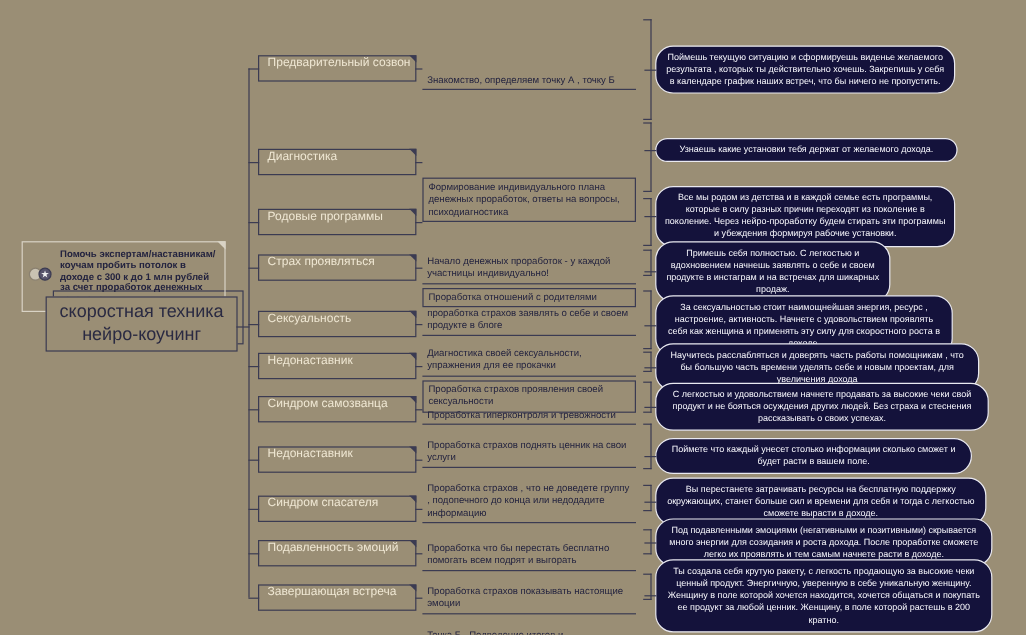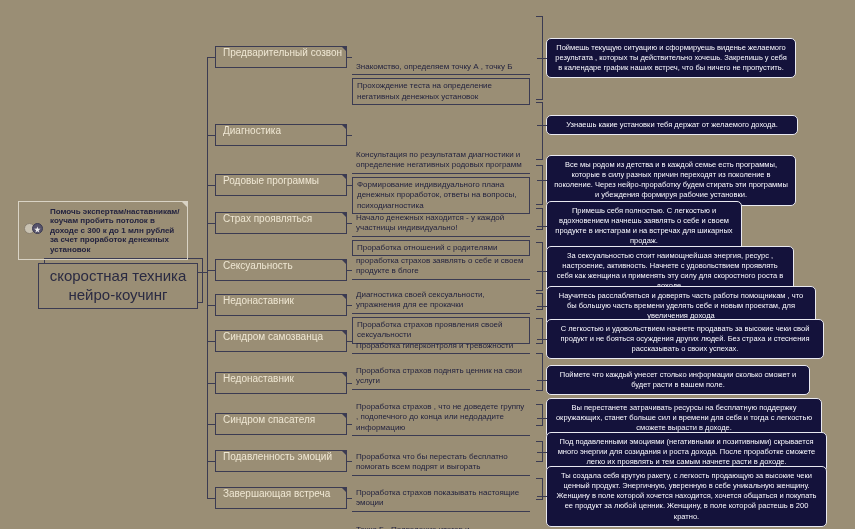--- a/index.html
+++ b/index.html
@@ -18,21 +18,21 @@
   .goal .ear{position:absolute;top:-1px;right:-1px;width:0;height:0;
     border-top:7px solid var(--light);border-left:7px solid transparent;}
   .goal-icon{position:absolute;left:5px;top:21px;width:22px;height:12px;}
   .goal-icon .c1{position:absolute;left:0;top:0;width:11px;height:11px;border-radius:50%;
     background:#C9C2B2;border:1px solid #8a8070;}
   .goal-icon .c2{position:absolute;left:8px;top:0;width:11px;height:11px;border-radius:50%;
     background:#57536b;border:1px solid #3B3B52;color:#efefef;font-size:7px;line-height:11px;text-align:center;}
 
   .central{position:absolute;left:38px;top:247px;width:160px;height:46px;
     border:1px solid var(--line);background:var(--bg);display:flex;align-items:center;justify-content:center;
-    text-align:center;color:#2A2A42;font-size:15px;line-height:1.25;margin-top:16px;}
+    text-align:center;color:#2A2A42;font-size:15px;line-height:1.25;}
   .central .stack{position:absolute;top:-6px;left:5px;right:-6px;bottom:5px;
     border:1px solid var(--line);z-index:-1;}
 
   
   .hline,.vline{position:absolute;background:var(--line);}
   .central-link{left:197px;top:272px;width:11px;height:1px;}
   .trunk{left:207px;top:57px;width:1px;height:441px;}
 
   
   .stage{position:absolute;left:215px;width:132px;height:22px;border:1px solid var(--line);
@@ -53,21 +53,21 @@
 
   
   .bracket{position:absolute;left:536px;width:7px;border:1px solid var(--line);border-left:none;background:transparent;}
   .k0{top:16px;height:84px}.k1{top:102px;height:58px}.k2{top:165px;height:40px}
   .k3{top:208px;height:22px}.k4{top:242px;height:49px}.k5{top:293px;height:17px}
   .k6{top:318px;height:26px}.k7{top:353px;height:38px}.k8{top:404px;height:22px}
   .k9{top:441px;height:21px}.k10{top:478px;height:22px}
 
   
   .summary{position:absolute;left:546px;background:var(--navy);border:1px solid var(--navyBorder);
-    border-radius:5px;color:var(--white);font-size:7.5px;line-height:1.35;text-align:center;
+    border-radius:15px;color:var(--white);font-size:7.5px;line-height:1.35;text-align:center;
     padding:4px 7px;}
   .summary::before{content:"";position:absolute;left:-10px;top:50%;width:10px;height:1px;background:var(--line);}
   .m0{top:38px;width:250px}.m1{top:115px;width:252px}.m2{top:155px;width:250px}
   .m3{top:201px;width:196px}.m4{top:246px;width:248px}.m5{top:286px;width:270px}
   .m6{top:319px;width:278px}.m7{top:365px;width:264px}.m8{top:398px;width:276px}
   .m9{top:432px;width:281px}.m10{top:466px;width:281px}
 </style>
 </head>
 <body>
 
@@ -89,42 +89,40 @@
 
   <div class="hline central-link"></div>
   <div class="vline trunk"></div>
 
   <div class="stage s0">
     <span class="fold"></span>
     <span>Предварительный созвон</span>
   </div>
   <div class="group g0">
     <div class="item first">Знакомство, определяем точку А , точку Б</div>
-    <div class="item">Прохождение теста на определение негативных денежных установок</div>
   </div>
   <div class="bracket k0"></div>
   <div class="summary m0">Поймешь текущую ситуацию и сформируешь виденье желаемого результата , которых ты действительно хочешь. Закрепишь у себя в календаре график наших встреч, что бы ничего не пропустить.</div>
 
   <div class="stage s1">
     <span class="fold"></span>
     <span>Диагностика</span>
   </div>
   <div class="group g1">
-    <div class="item first">Консультация по результатам диагностики и определение негативных родовых программ</div>
     <div class="item">Формирование индивидуального плана денежных проработок, ответы на вопросы, психодиагностика</div>
   </div>
   <div class="bracket k1"></div>
   <div class="summary m1">Узнаешь какие установки тебя держат от желаемого дохода.</div>
 
   <div class="stage s2">
     <span class="fold"></span>
     <span>Родовые программы</span>
   </div>
   <div class="group g2">
-    <div class="item first">Начало денежных находится - у каждой участницы индивидуально!</div>
+    <div class="item first">Начало денежных проработок - у каждой участницы индивидуально!</div>
     <div class="item">Проработка отношений с родителями</div>
   </div>
   <div class="bracket k2"></div>
   <div class="summary m2">Все мы родом из детства и в каждой семье есть программы, которые в силу разных причин переходят из поколение в поколение. Через нейро-проработку будем стирать эти программы и убеждения формируя рабочие установки.</div>
 
   <div class="stage s3">
     <span class="fold"></span>
     <span>Страх проявляться</span>
   </div>
   <div class="group g3">

